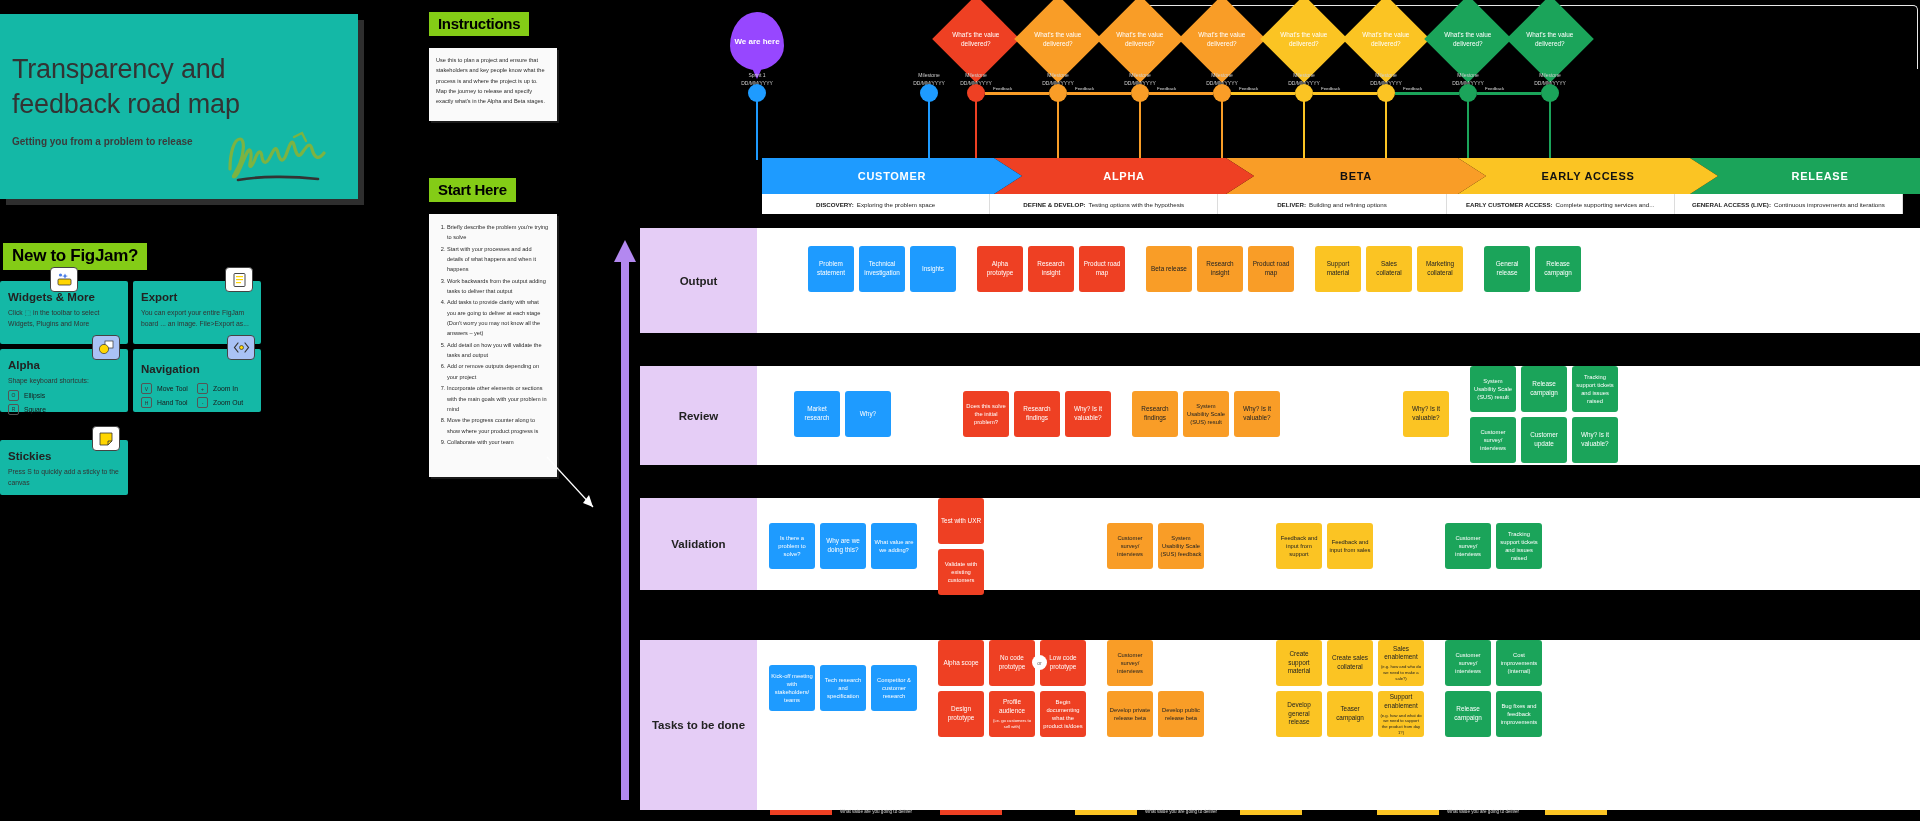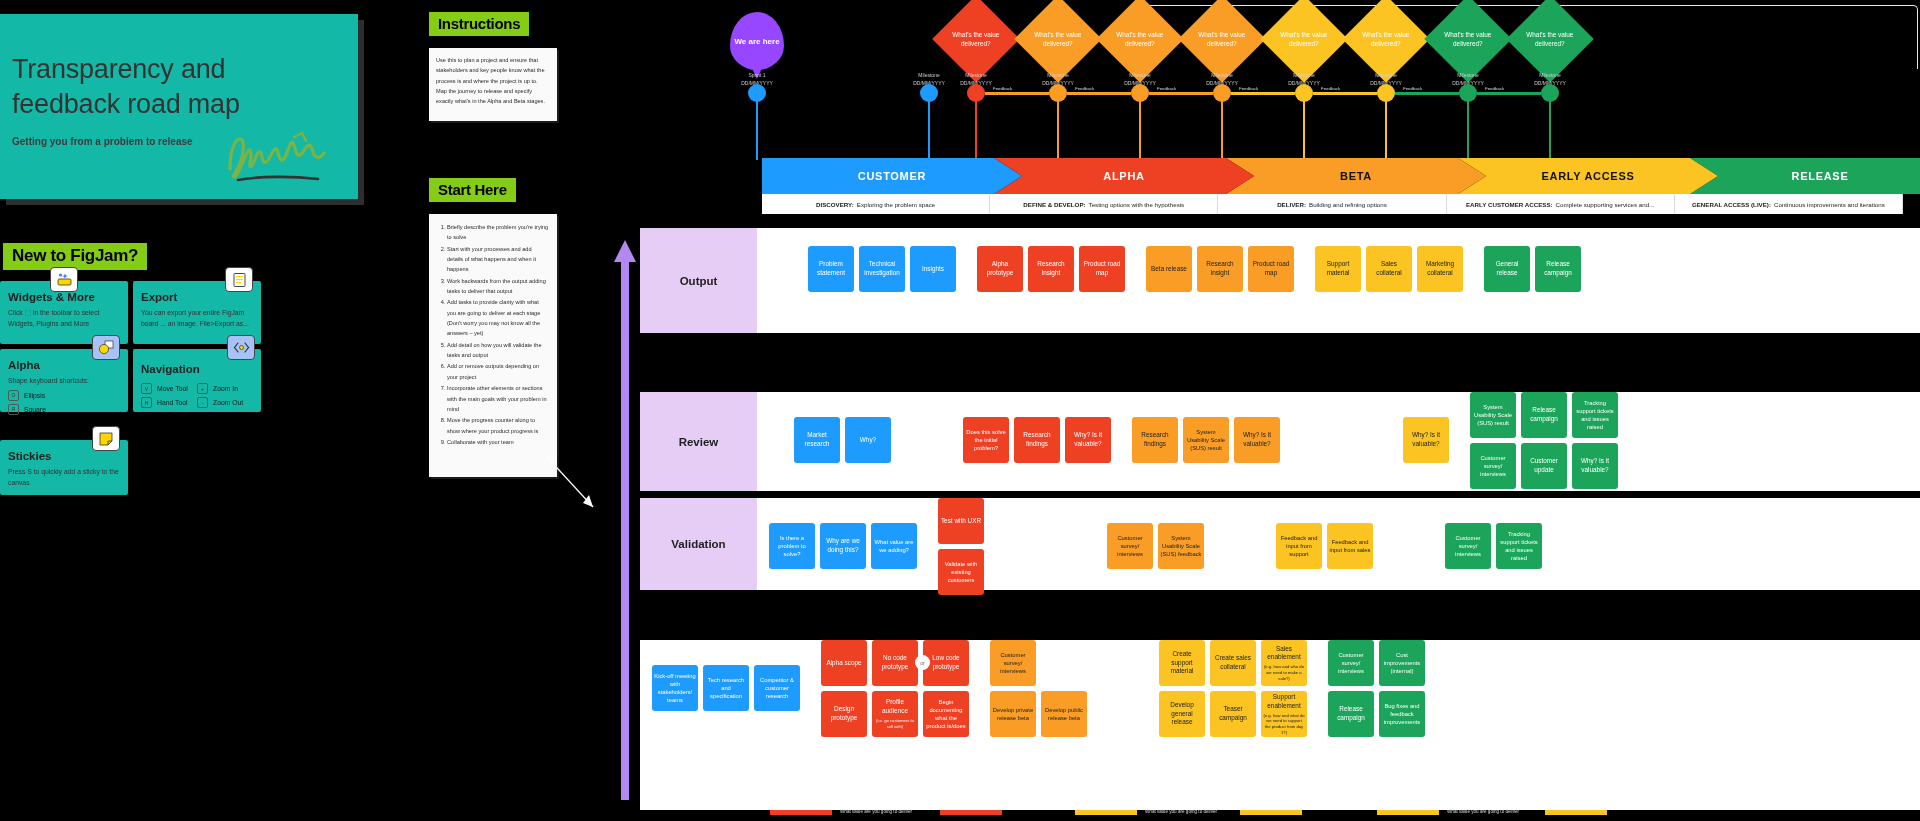--- a/index.html
+++ b/index.html
@@ -431,21 +431,21 @@
           <div>Marketing collateral</div>
         </div>
         <div class="note" style="left: 688px; top: 18px; width: 46px; height: 46px; background: rgb(27, 164, 90); color: rgb(255, 255, 255);">
           <div>General release</div>
         </div>
         <div class="note" style="left: 739px; top: 18px; width: 46px; height: 46px; background: rgb(27, 164, 90); color: rgb(255, 255, 255);">
           <div>Release campaign</div>
         </div>
       </div>
     </div>
-    <div class="lane" style="top: 392px; height: 99px; width: 1280px; gap: 25px;">
+    <div class="lane" style="top: 366px; height: 99px; width: 1280px; gap: 25px;">
       <div class="lane-label">Review</div>
       <div class="lane-body">
         <div class="note" style="left: 12px; top: 25px; width: 46px; height: 46px; background: rgb(30, 155, 255); color: rgb(255, 255, 255);">
           <div>Market research</div>
         </div>
         <div class="note" style="left: 63px; top: 25px; width: 46px; height: 46px; background: rgb(30, 155, 255); color: rgb(255, 255, 255);">
           <div>Why?</div>
         </div>
         <div class="note sm" style="left: 181px; top: 25px; width: 46px; height: 46px; background: rgb(238, 64, 35); color: rgb(255, 255, 255);">
           <div>Does this solve the initial problem?</div>
@@ -520,20 +520,21 @@
         </div>
         <div class="note sm" style="left: 688px; top: 25px; width: 46px; height: 46px; background: rgb(27, 164, 90); color: rgb(255, 255, 255);">
           <div>Customer survey/ interviews</div>
         </div>
         <div class="note sm" style="left: 739px; top: 25px; width: 46px; height: 46px; background: rgb(27, 164, 90); color: rgb(255, 255, 255);">
           <div>Tracking support tickets and issues raised</div>
         </div>
       </div>
     </div>
     <div class="lane" style="top: 640px; height: 170px; width: 1280px;">
+      <div class="lane-label">Tasks to be done</div>
       <div class="lane-body">
         <div class="note sm" style="left: 12px; top: 25px; width: 46px; height: 46px; background: rgb(30, 155, 255); color: rgb(255, 255, 255);">
           <div>Kick-off meeting with stakeholders/ teams</div>
         </div>
         <div class="note sm" style="left: 63px; top: 25px; width: 46px; height: 46px; background: rgb(30, 155, 255); color: rgb(255, 255, 255);">
           <div>Tech research and specification</div>
         </div>
         <div class="note sm" style="left: 114px; top: 25px; width: 46px; height: 46px; background: rgb(30, 155, 255); color: rgb(255, 255, 255);">
           <div>Competitor &amp; customer research</div>
         </div>

